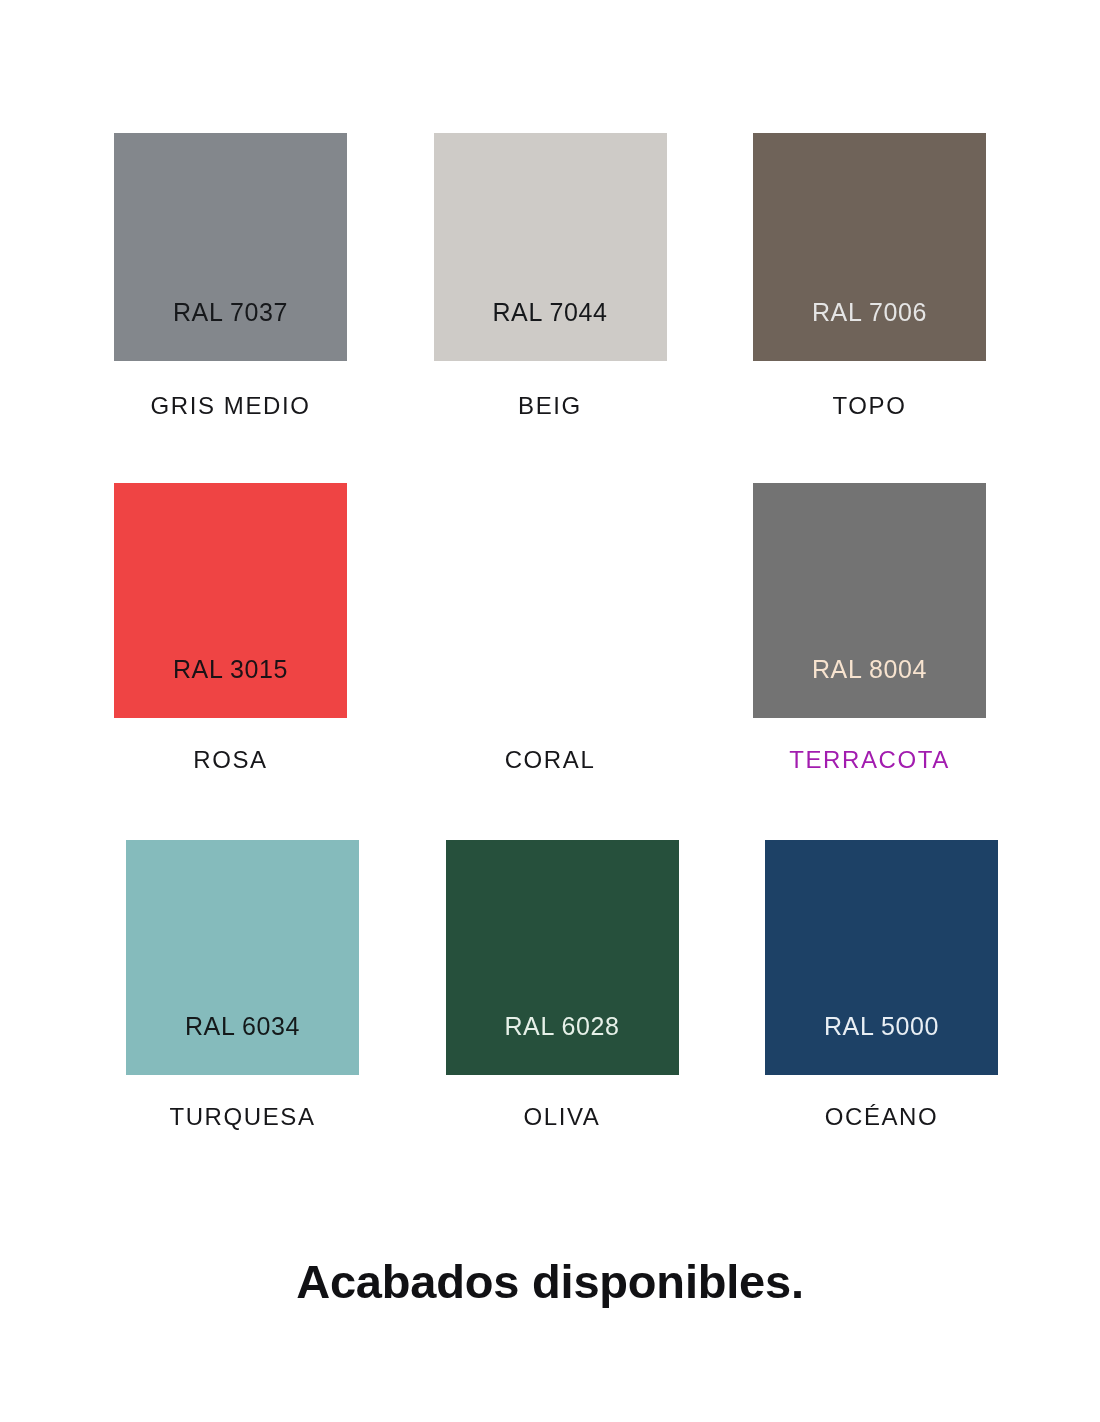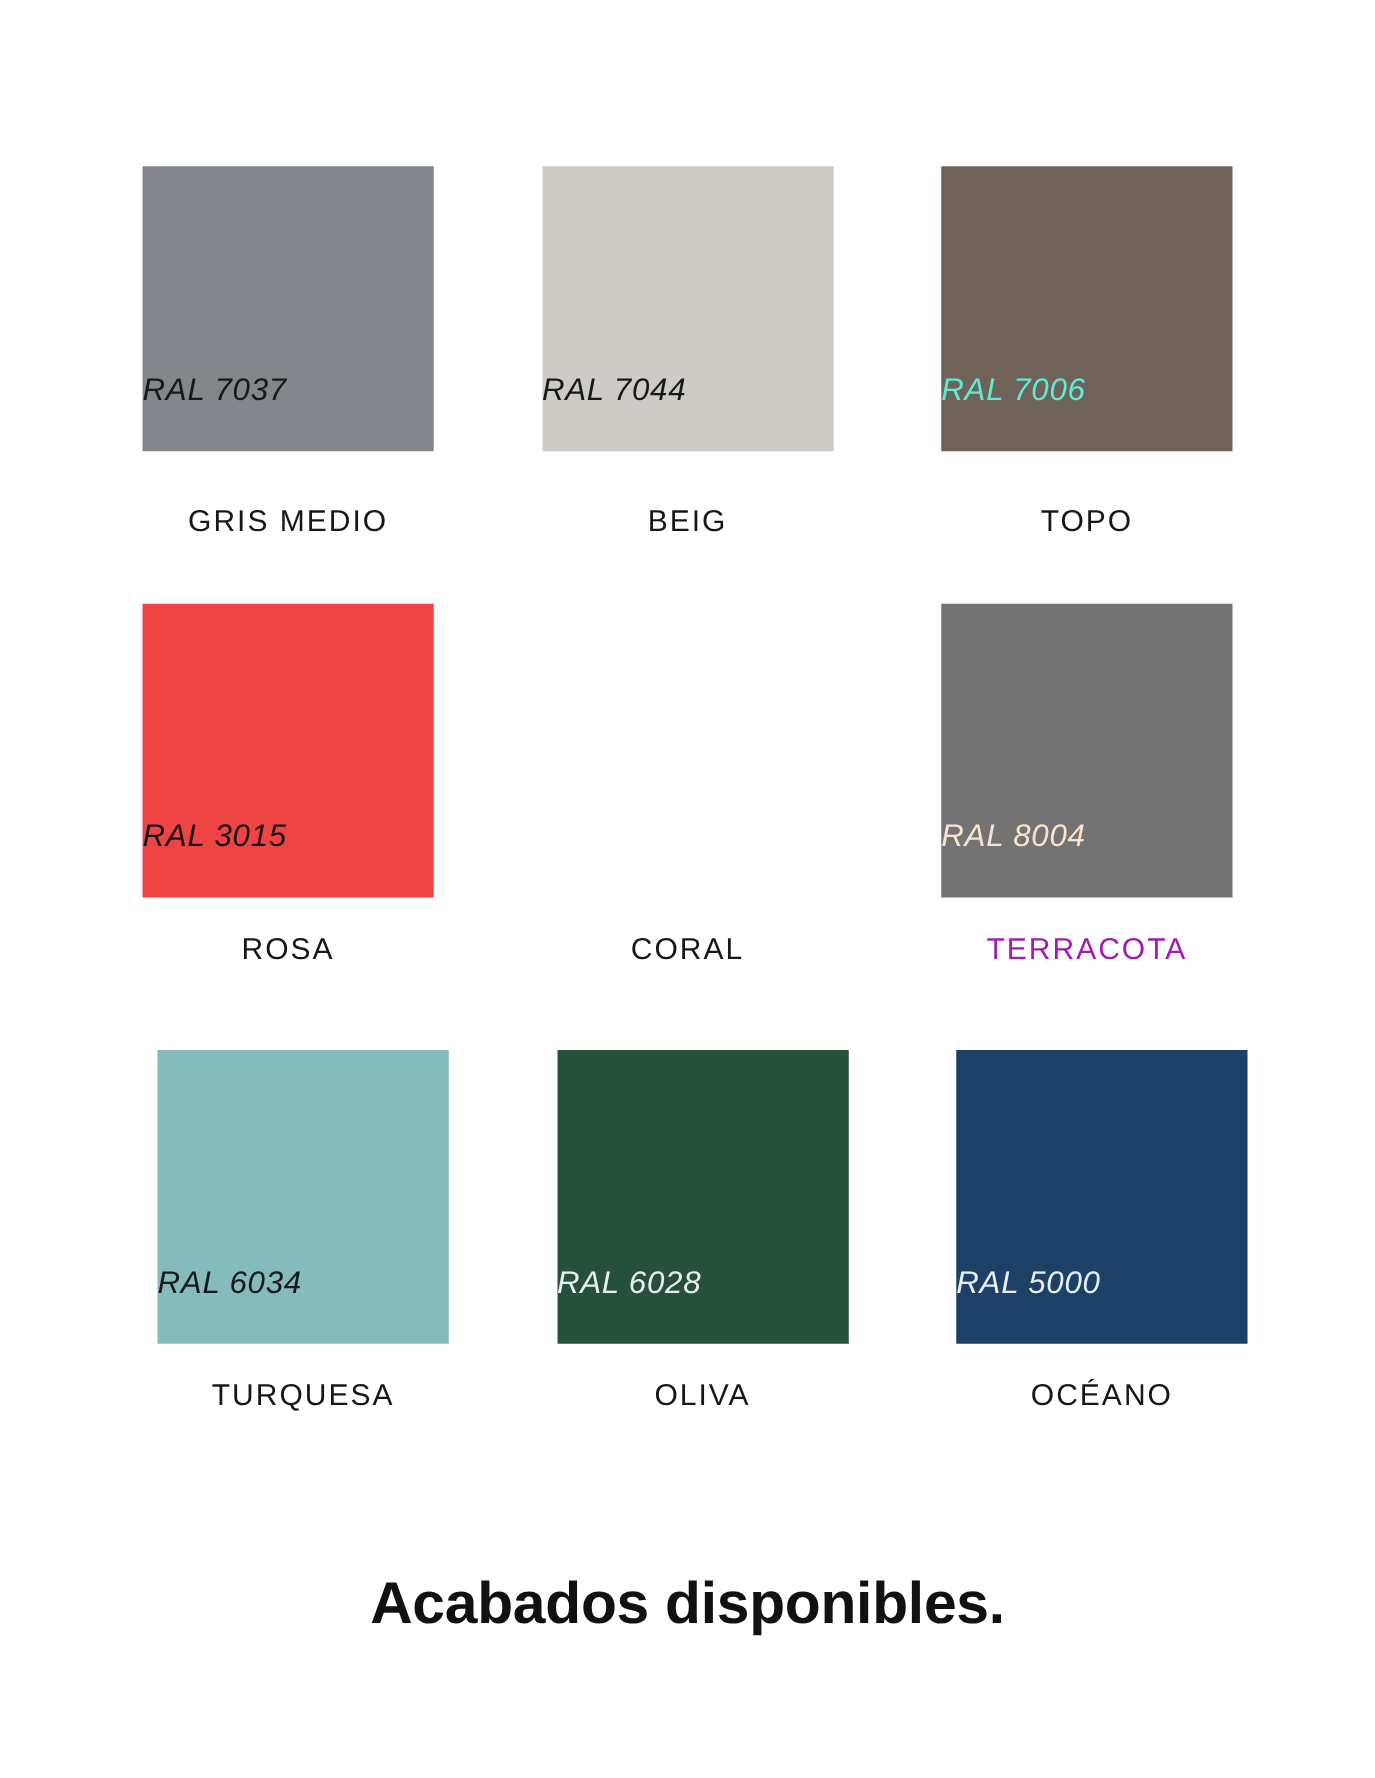--- a/index.html
+++ b/index.html
@@ -54,44 +54,43 @@
   }
   .row-1 .swatch-chip { height: 228px; }
   .row-2 .swatch-chip { height: 235px; }
   .row-3 .swatch-chip { height: 235px; }
 
   .swatch-code {
     position: absolute;
     left: 0;
     right: 0;
     bottom: 36px;
-    text-align: left;
+    text-align: center;
     font-family: "Liberation Sans", sans-serif;
     font-size: 25px;
     font-weight: 400;
     letter-spacing: 0.6px;
     line-height: 1;
     white-space: nowrap;
-    font-style: italic;
   }
 
   .swatch-name {
     position: absolute;
     left: -40px;
     right: -40px;
     text-align: center;
     font-family: "Liberation Sans", sans-serif;
     font-size: 24px;
     font-weight: 400;
     letter-spacing: 1.6px;
     color: #17171a;
     line-height: 1;
     white-space: nowrap;
   }
-  .row-1 .swatch-name { top: 261px; margin-top: 12px; }
+  .row-1 .swatch-name { top: 261px; }
   .row-2 .swatch-name { top: 265px; }
   .row-3 .swatch-name { top: 265px; }
 
   #sheet-caption {
     position: absolute;
     left: 0;
     right: 0;
     top: 1258px;
     text-align: center;
     font-family: "Liberation Sans", sans-serif;
@@ -119,21 +118,21 @@
 
     <div class="swatch-cell row-1">
       <div class="swatch-chip" style="background-color: rgb(206, 203, 199); padding-left: 48px;">
         <span class="swatch-code" style="color: rgb(22, 24, 27);">RAL 7044</span>
       </div>
       <span class="swatch-name" style="color: rgb(23, 23, 26);">BEIG</span>
     </div>
 
     <div class="swatch-cell row-1">
       <div class="swatch-chip" style="background-color: rgb(111, 99, 89);">
-        <span class="swatch-code" style="color: #5eead4;">RAL 7006</span>
+        <span class="swatch-code" style="color: #e5e5e5;">RAL 7006</span>
       </div>
       <span class="swatch-name" style="color: rgb(23, 23, 26);">TOPO</span>
     </div>
 
     <div class="swatch-cell row-2">
       <div class="swatch-chip" style="background-color: #ef4444;">
         <span class="swatch-code" style="color: rgb(26, 18, 22);">RAL 3015</span>
       </div>
       <span class="swatch-name" style="color: rgb(23, 23, 26);">ROSA</span>
     </div>

